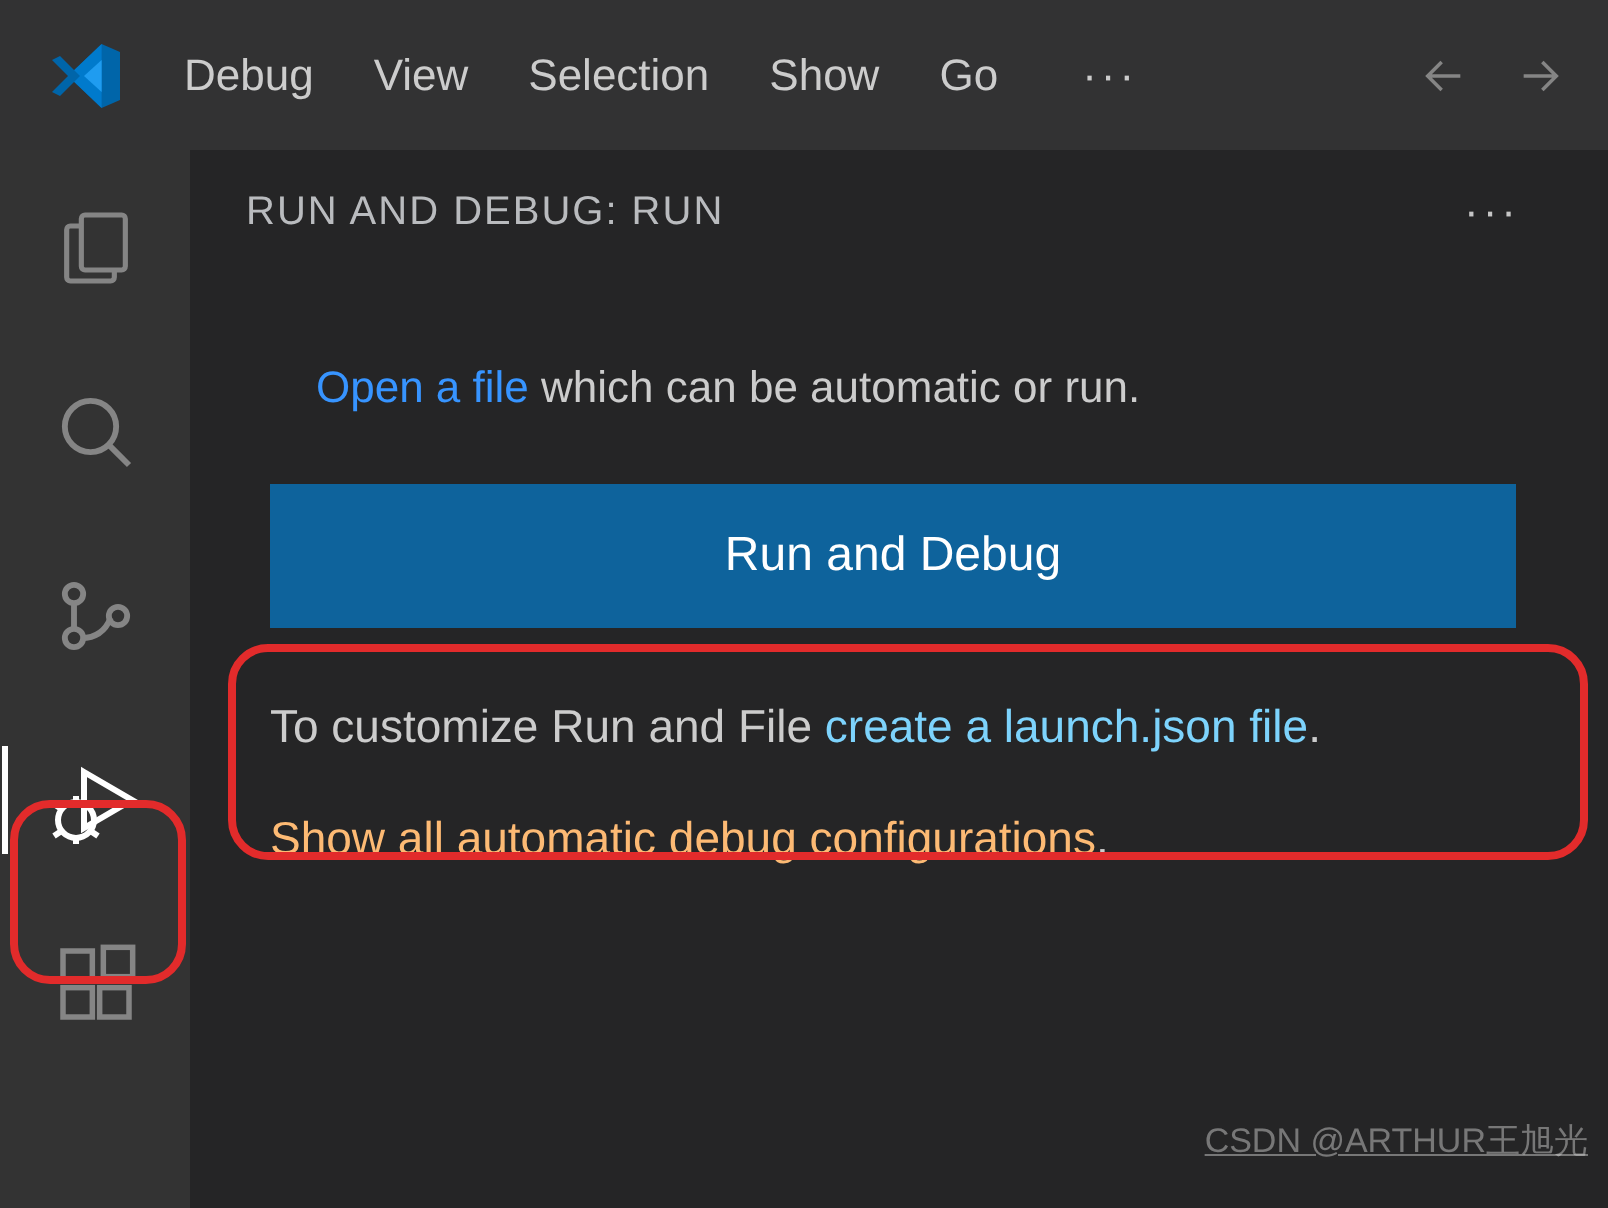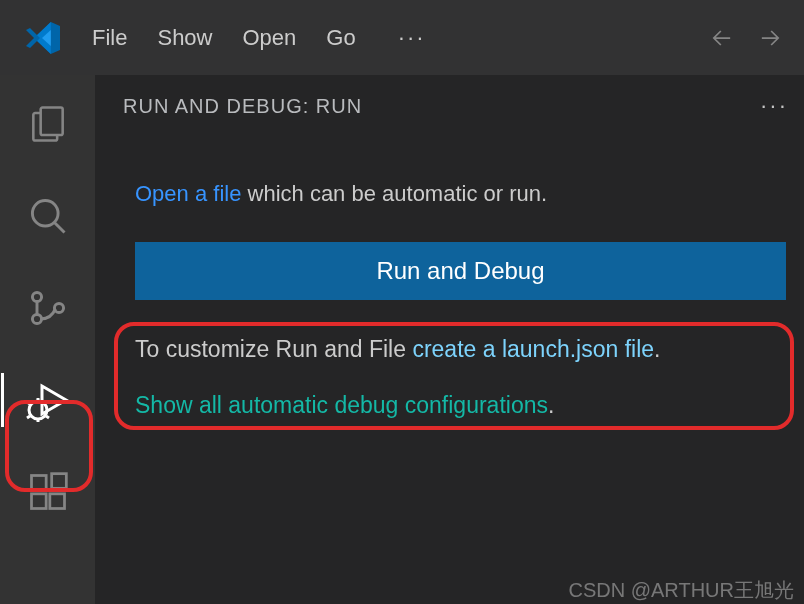--- a/index.html
+++ b/index.html
@@ -91,78 +91,80 @@
     }
     .annotate-red.panel {
       left: 114px;
       top: 322px;
       width: 680px;
       height: 108px;
     }
     .sidebar {
       flex: 1;
       background: #252526;
-      padding: 18px 8px 0 28px;
+      padding: 18px 36px 0 28px;
       position: relative;
     }
     .sidebar-header {
       display: flex;
       align-items: center;
       justify-content: space-between;
       color: #b9bbbe;
       font-size: 20px;
       letter-spacing: 1px;
       margin-bottom: 60px;
     }
     .sidebar-header-title { }
     .sidebar-ellipsis { color: #c5c5c5; letter-spacing: 2px; font-size: 22px; padding-right: 8px; }
     .run-section { padding-left: 12px; padding-right: 10px; }
     .intro-text { font-size: 22px; color: #cccccc; margin-bottom: 32px; line-height: 1.4; }
-    .intro-text .link { color: #3794ff; }
+    .intro-text .link { color: #3794ff; margin-left: 23px; }
     .big-button {
       background: #0e639c;
       color: #ffffff;
       width: 100%;
-      height: 58px;
+      height: 72px;
       display: flex;
       align-items: center;
       justify-content: center;
       font-size: 24px;
       margin-bottom: 32px;
       cursor: pointer;
     }
     .customize-text { font-size: 23px; color: #cccccc; line-height: 1.5; margin-bottom: 26px; }
     .customize-text .link { color: #7dd3fc; }
     .show-all-text { font-size: 23px; }
-    .show-all-text .link { color: #14b8a6; }
+    .show-all-text .link { color: #fdba74; }
     .watermark {
       position: absolute;
-      bottom: 0;
+      bottom: 22px;
       right: 10px;
       color: rgba(220,220,220,0.45);
-      font-size: 20px;
+      font-size: 17px;
+      text-decoration: underline;
     }
     svg { display: block; }
   </style>
 </head>
 <body>
 
 <div class="titlebar">
   <div class="titlebar-logo">
     <svg width="40" height="40" viewBox="0 0 100 100">
       <path d="M 72 10 L 95 20 L 95 80 L 72 90 L 30 50 Z" fill="#0065a9"></path>
       <path d="M 72 10 L 72 90 L 30 50 Z" fill="#007acc"></path>
       <path d="M 72 30 L 72 70 L 50 50 Z" fill="#1f9cf0"></path>
       <path d="M 10 30 L 20 25 L 45 50 L 20 75 L 10 70 L 30 50 Z" fill="#0065a9"></path>
     </svg>
   </div>
   <div class="menubar">
-    <span class="menubar-item">File</span>
+    <span class="menubar-item">Debug</span>
+    <span class="menubar-item">View</span>
+    <span class="menubar-item">Selection</span>
     <span class="menubar-item">Show</span>
-    <span class="menubar-item">Open</span>
     <span class="menubar-item">Go</span>
     <span class="menubar-item menubar-ellipsis">···</span>
   </div>
   <div class="nav-arrows">
     <span class="nav-arrow">
       <svg width="28" height="28" viewBox="0 0 24 24" fill="none" stroke="currentColor" stroke-width="1.5">
           <path d="M19 12H5M11 6l-6 6 6 6"></path>
         </svg>
     </span>
     <span class="nav-arrow">

